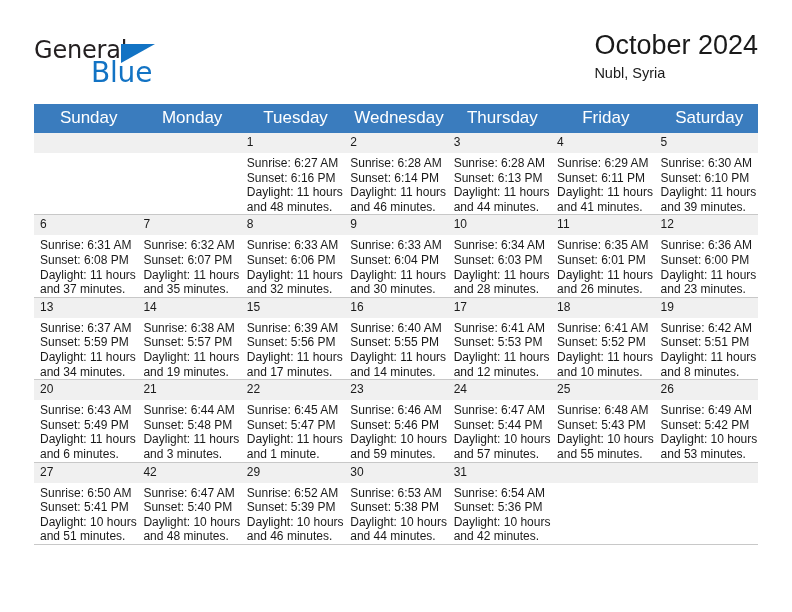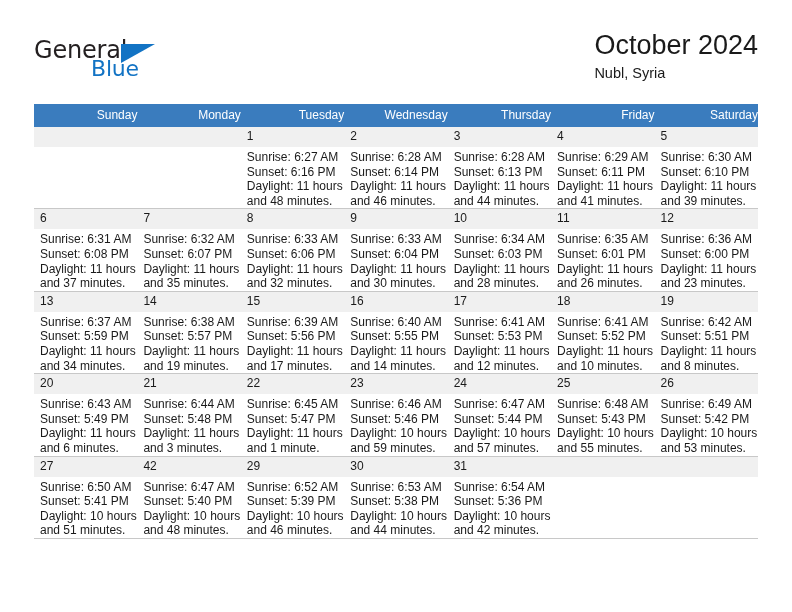--- a/index.html
+++ b/index.html
@@ -42,21 +42,21 @@
     top: 0;
     font-size: 24px;
     letter-spacing: -0.2px;
     color: #231f20;
     font-family: "DejaVu Sans", sans-serif;
   }
   .logo-blue {
     position: absolute;
     left: 57px;
     top: 20px;
-    font-size: 22px;
+    font-size: 28px;
     letter-spacing: -0.2px;
     color: #1273c4;
     font-family: "DejaVu Sans", sans-serif;
   }
   .logo-triangle {
     position: absolute;
     left: 87px;
     top: 8px;
     width: 0;
     height: 0;
@@ -92,23 +92,23 @@
     position: absolute;
     left: 34px;
     top: 104px;
     width: 724px;
     border-collapse: collapse;
     table-layout: fixed;
   }
   .calendar th {
     background: #3a7cbe;
     color: #ffffff;
-    font-size: 12px;
+    font-size: 17px;
     font-weight: normal;
-    text-align: right;
+    text-align: center;
     padding: 4px 0 5px 6px;
     height: 12px;
     border: none;
   }
   .calendar td {
     vertical-align: top;
     height: 80px;
     padding: 0;
     border: none;
     border-bottom: 1px solid #c8c8c8;

